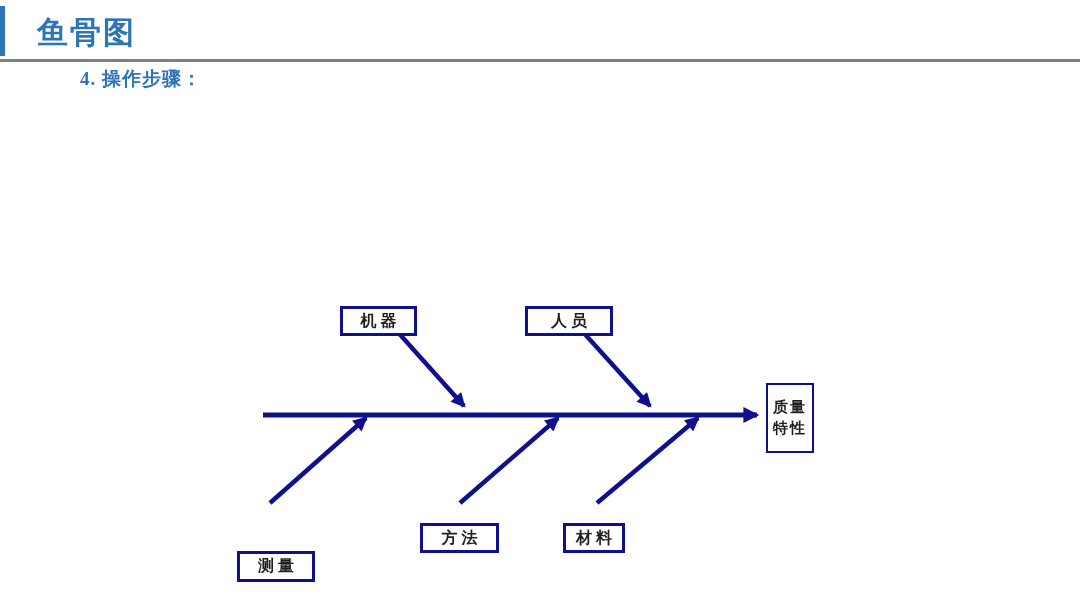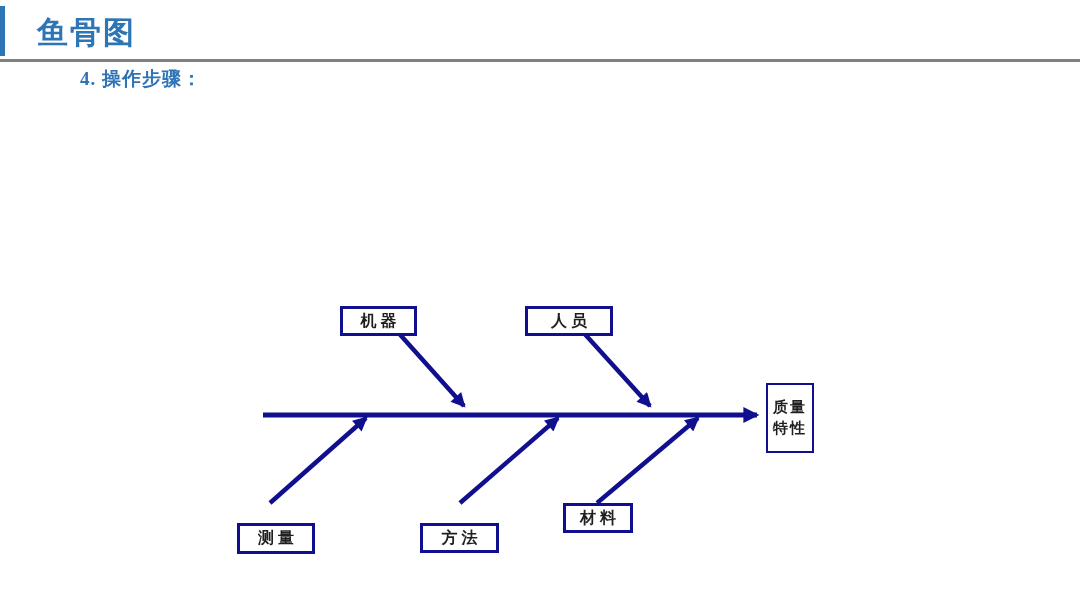--- a/index.html
+++ b/index.html
@@ -87,27 +87,27 @@
     <line class="bone" x1="460" y1="503" x2="558" y2="418" marker-end="url(#arrowhead)"></line>
     <line class="bone" x1="597" y1="503" x2="698" y2="418" marker-end="url(#arrowhead)"></line>
   </svg>
 
   <div class="cat-box" style="left:340px; top:283px; width:77px; height:30px;">
     <span>机器</span>
   </div>
   <div class="cat-box" style="left:525px; top:283px; width:88px; height:30px;">
     <span>人员</span>
   </div>
-  <div class="cat-box" style="left:237px; top:500px; width:78px; height:31px;">
+  <div class="cat-box" style="left:237px; top:528px; width:78px; height:31px;">
     <span>测量</span>
   </div>
   <div class="cat-box" style="left:420px; top:500px; width:79px; height:30px;">
     <span>方法</span>
   </div>
-  <div class="cat-box" style="left:563px; top:480px; width:70px; height:30px;justify-content:center;">
+  <div class="cat-box" style="left:563px; top:500px; width:62px; height:30px;justify-content:center;">
     <span>材料</span>
   </div>
 
   <div class="effect-box">
     <span>质量</span>
     <span>特性</span>
   </div>
 
 </div>
 

